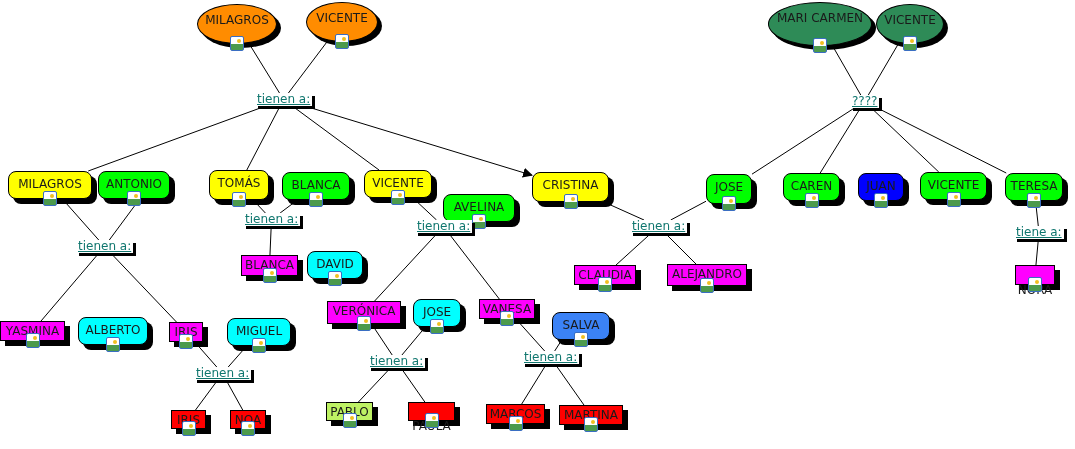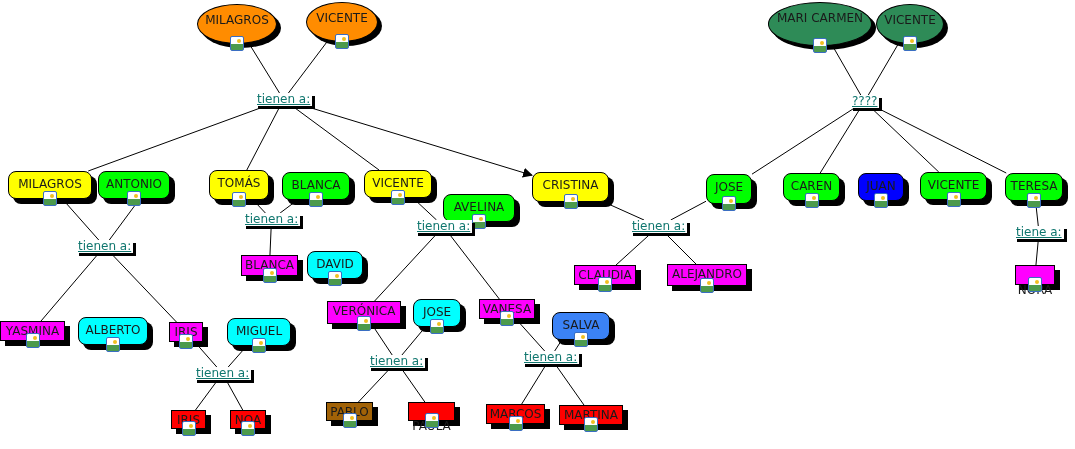--- a/index.html
+++ b/index.html
@@ -172,21 +172,21 @@
       <span class="imgicon"></span>
     </div>
     <div class="node rect" style="left: 327px; top: 301px; width: 74px; height: 23px; background: rgb(255, 0, 255); padding-top: 2px;">
       <span class="lbl">VERÓNICA</span>
       <span class="imgicon"></span>
     </div>
     <div class="node round" style="left: 413px; top: 299px; width: 48px; height: 28px; background: rgb(0, 255, 255);">
       <span class="lbl">JOSE</span>
       <span class="imgicon"></span>
     </div>
-    <div class="node rect" style="left: 326px; top: 402px; width: 47px; height: 19px; background: #a16207; padding-top: 2px;">
+    <div class="node rect" style="left: 326px; top: 402px; width: 47px; height: 19px; background: #bef264; padding-top: 2px;">
       <span class="lbl">PABLO</span>
       <span class="imgicon"></span>
     </div>
     <div class="node rect" style="left: 408px; top: 402px; width: 47px; height: 19px; background: rgb(255, 0, 0); padding-top: 16px;">
       <span class="lbl">PAULA</span>
       <span class="imgicon"></span>
     </div>
     <div class="node rect" style="left: 479px; top: 299px; width: 56px; height: 20px; background: rgb(255, 0, 255); padding-top: 2px;">
       <span class="lbl">VANESA</span>
       <span class="imgicon"></span>

